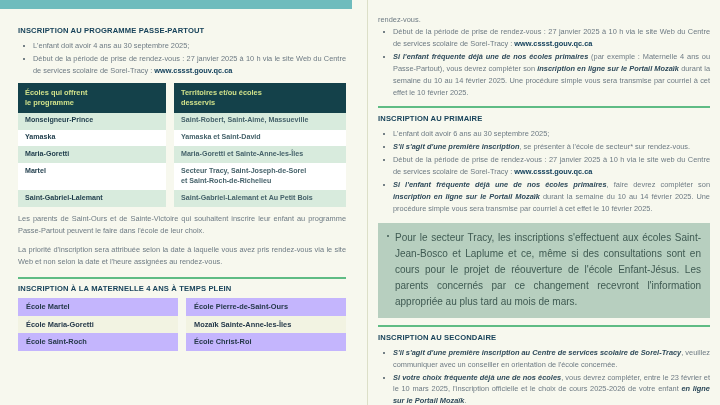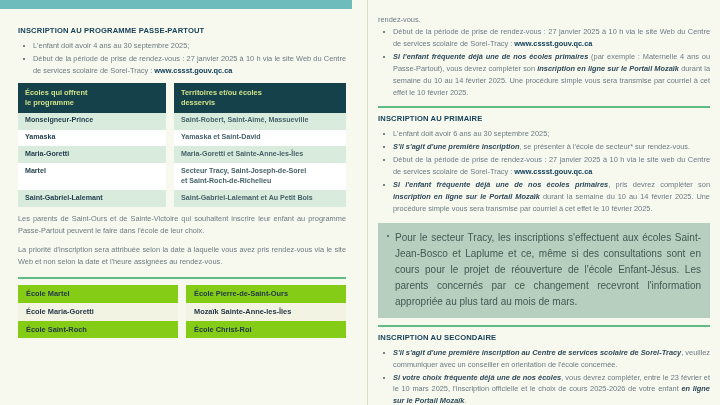--- a/index.html
+++ b/index.html
@@ -120,21 +120,21 @@
     table-layout: fixed;
     margin-top: 3px;
   }
   table.olive td {
     font-size: 7.4px;
     font-weight: bold;
     color: #25394a;
     padding: 4px 8px;
     line-height: 1.3;
   }
-  table.olive tr.o1 td { background: #84cc16; }
+  table.olive tr.o1 td { background: #c4b5fd; }
   table.olive tr.o2 td { background: #f2f3e2; }
   table.olive td.gap { background: #f7f8ee !important; padding: 0; }
 
   
   .callout {
     background: #b7cfbf;
     padding: 7px 9px 7px 9px;
     margin: 8px 0 2px 0;
   }
   .callout p {
@@ -237,20 +237,21 @@
           <td class="c2">Saint-Gabriel-Lalemant et Au Petit Bois</td>
         </tr>
       </tbody>
     </table>
 
     <p class="plain-p">Les parents de Saint-Ours et de Sainte-Victoire qui souhaitent inscrire leur enfant au programme Passe-Partout peuvent le faire dans l'école de leur choix.</p>
     <p class="plain-p">La priorité d'inscription sera attribuée selon la date à laquelle vous avez pris rendez-vous via le site Web et non selon la date et l'heure assignées au rendez-vous.</p>
 
     <div class="rule r2"></div>
 
+    <div class="sec-head">INSCRIPTION À LA MATERNELLE 4 ANS À TEMPS PLEIN</div>
 
     <table class="olive">
       <colgroup>
           <col style="width:160px">
           <col style="width:8px">
           <col>
         </colgroup>
       <tbody>
         <tr class="o1">
           <td>École Martel</td>
@@ -293,21 +294,21 @@
       <li>
         <span>L'enfant doit avoir 6 ans au 30 septembre 2025;</span>
       </li>
       <li>
         <span class="b">S'il s'agit d'une première inscription</span><span>, se présenter à l'école de secteur* sur rendez-vous.</span>
       </li>
       <li>
         <span>Début de la période de prise de rendez-vous : 27 janvier 2025 à 10 h via le site web du Centre de services scolaire de Sorel-Tracy : </span><span class="link">www.cssst.gouv.qc.ca</span>
       </li>
       <li>
-        <span class="b">Si l'enfant fréquente déjà une de nos écoles primaires</span><span>, pris devrez compléter son </span><span class="b">inscription en ligne sur le Portail Mozaïk</span><span> durant la semaine du 10 au 14 février 2025. Une procédure simple vous sera transmise par courriel à cet effet le 10 février 2025.</span>
+        <span class="b">Si l'enfant fréquente déjà une de nos écoles primaires</span><span>, faire devrez compléter son </span><span class="b">inscription en ligne sur le Portail Mozaïk</span><span> durant la semaine du 10 au 14 février 2025. Une procédure simple vous sera transmise par courriel à cet effet le 10 février 2025.</span>
       </li>
     </ul>
 
     <div class="callout">
       <p>Pour le secteur Tracy, les inscriptions s'effectuent aux écoles Saint-Jean-Bosco et Laplume et ce, même si des consultations sont en cours pour le projet de réouverture de l'école Enfant-Jésus. Les parents concernés par ce changement recevront l'information appropriée au plus tard au mois de mars.</p>
     </div>
 
     <div class="rule"></div>
 
     <div class="sec-head">INSCRIPTION AU SECONDAIRE</div>

